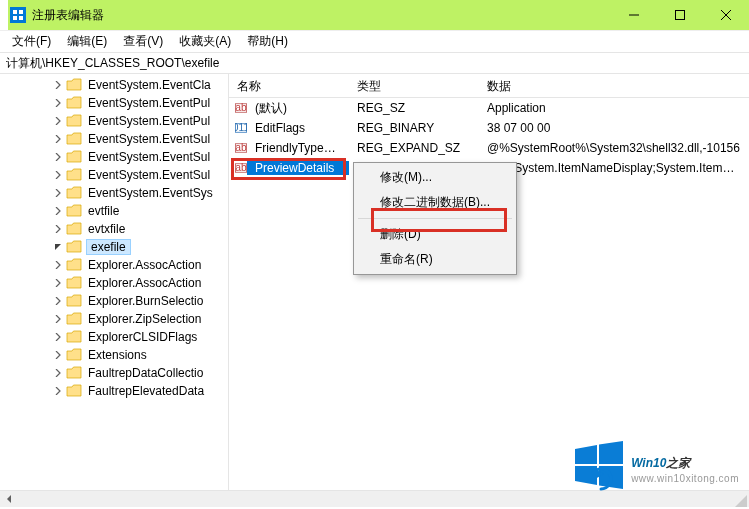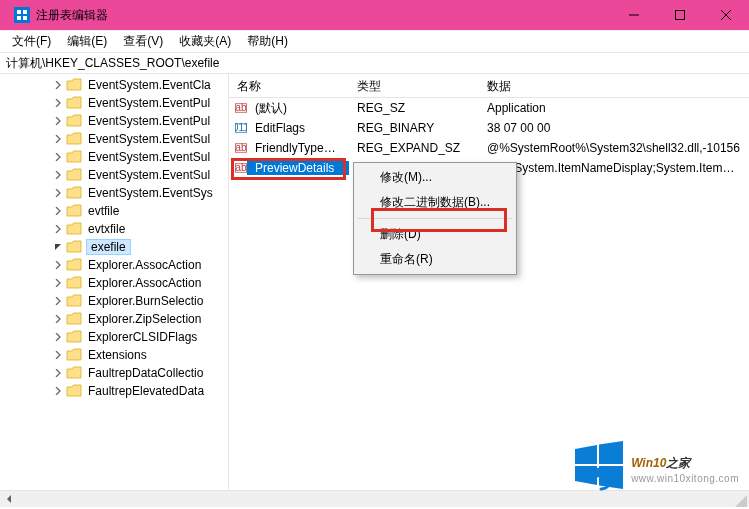--- a/index.html
+++ b/index.html
@@ -1,18 +1,18 @@
 <!DOCTYPE html>
 <html><head>
 <meta charset="utf-8">
 <style>
 * { box-sizing: border-box; margin: 0; padding: 0; font-family: "Microsoft YaHei", "Segoe UI", Tahoma, sans-serif; font-size: 12px; }
 body { width: 749px; height: 509px; background: #fff; overflow: hidden; position: relative; }
 
-.titlebar { height: 30px; display: flex; align-items: center; padding-left: 14px; background: #ec4899; }
+.titlebar { height: 30px; display: flex; align-items: center; padding-left: 2px; background: #bef264; margin-left: 8px; }
 .titlebar .icon { width: 16px; height: 16px; background: #0078d7; margin-right: 6px; display: inline-flex; align-items: center; justify-content: center; }
 .titlebar .icon svg { width: 12px; height: 12px; }
 .titlebar .title { flex: 1; color: #000; }
 .winbtns { display: flex; }
 .winbtn { width: 46px; height: 30px; display: flex; align-items: center; justify-content: center; color: #000; }
 .winbtn svg { width: 10px; height: 10px; }
 
 .menubar { height: 22px; display: flex; align-items: flex-end; padding-left: 4px; border-top: 1px solid #eee; }
 .menubar .item { padding: 2px 8px; }
 
@@ -49,21 +49,21 @@
 .context-menu .sep { height: 1px; background: #d7d7d7; margin: 3px 2px; }
 
 .statusbar { height: 17px; border-top: 1px solid #e5e5e5; display: flex; }
 .statusbar .scroll-left { width: 18px; display: flex; align-items: center; justify-content: center; background: #f0f0f0; }
 .statusbar .scroll-track { flex: 1; background: #f0f0f0; }
 
 .watermark { position: absolute; right: 10px; bottom: 18px; display: flex; align-items: center; gap: 6px; z-index: 30; }
 .watermark .winlogo { width: 52px; height: 52px; }
 .watermark .wtext { display: flex; flex-direction: column; }
 .watermark .wtext .big { font-size: 22px; font-weight: 600; color: #333; font-style: italic; }
-.watermark .wtext .big .blue { color: #a16207; font-style: italic; }
+.watermark .wtext .big .blue { color: #0369a1; font-style: italic; }
 .watermark .wtext .small { font-size: 10px; color: #999; letter-spacing: 0.5px; }
 
 .corner-dog { position: absolute; right: 2px; bottom: 2px; width: 0; height: 0; border-left: 12px solid transparent; border-bottom: 12px solid #ccc; z-index: 40; }
 </style>
 </head>
 <body>
 
 <div class="titlebar">
   <span class="icon">
     <svg viewBox="0 0 12 12">

